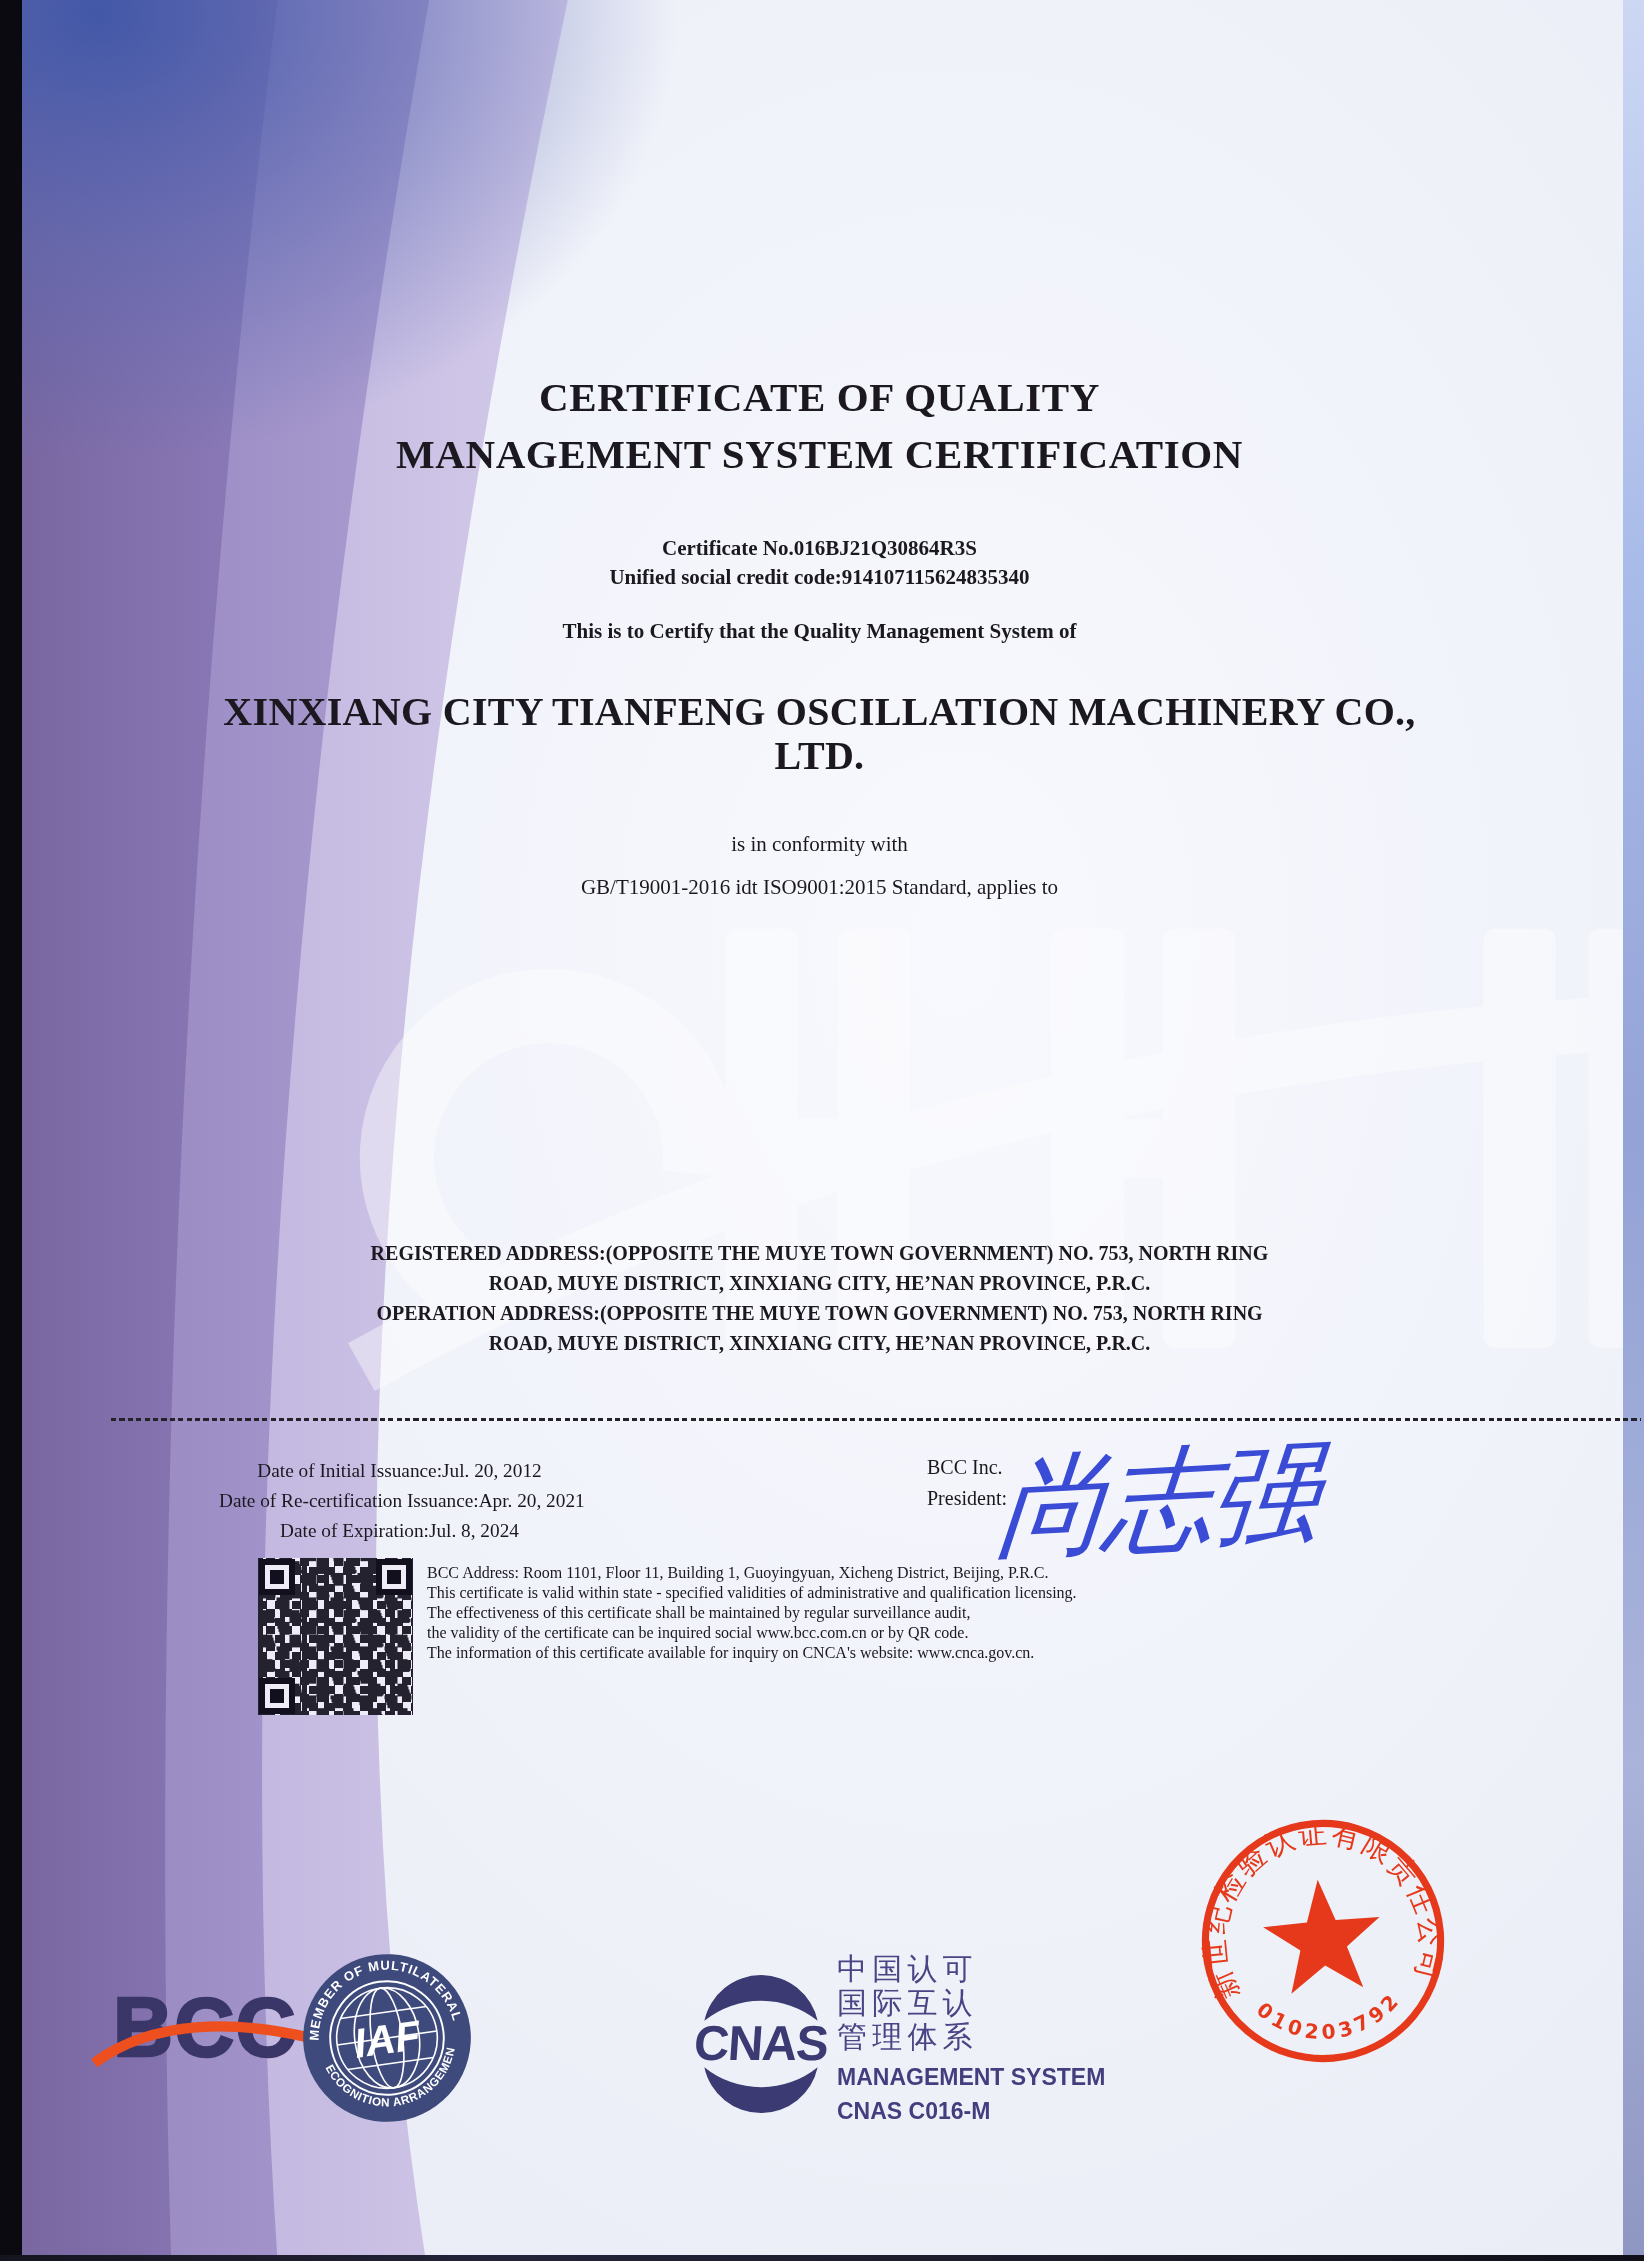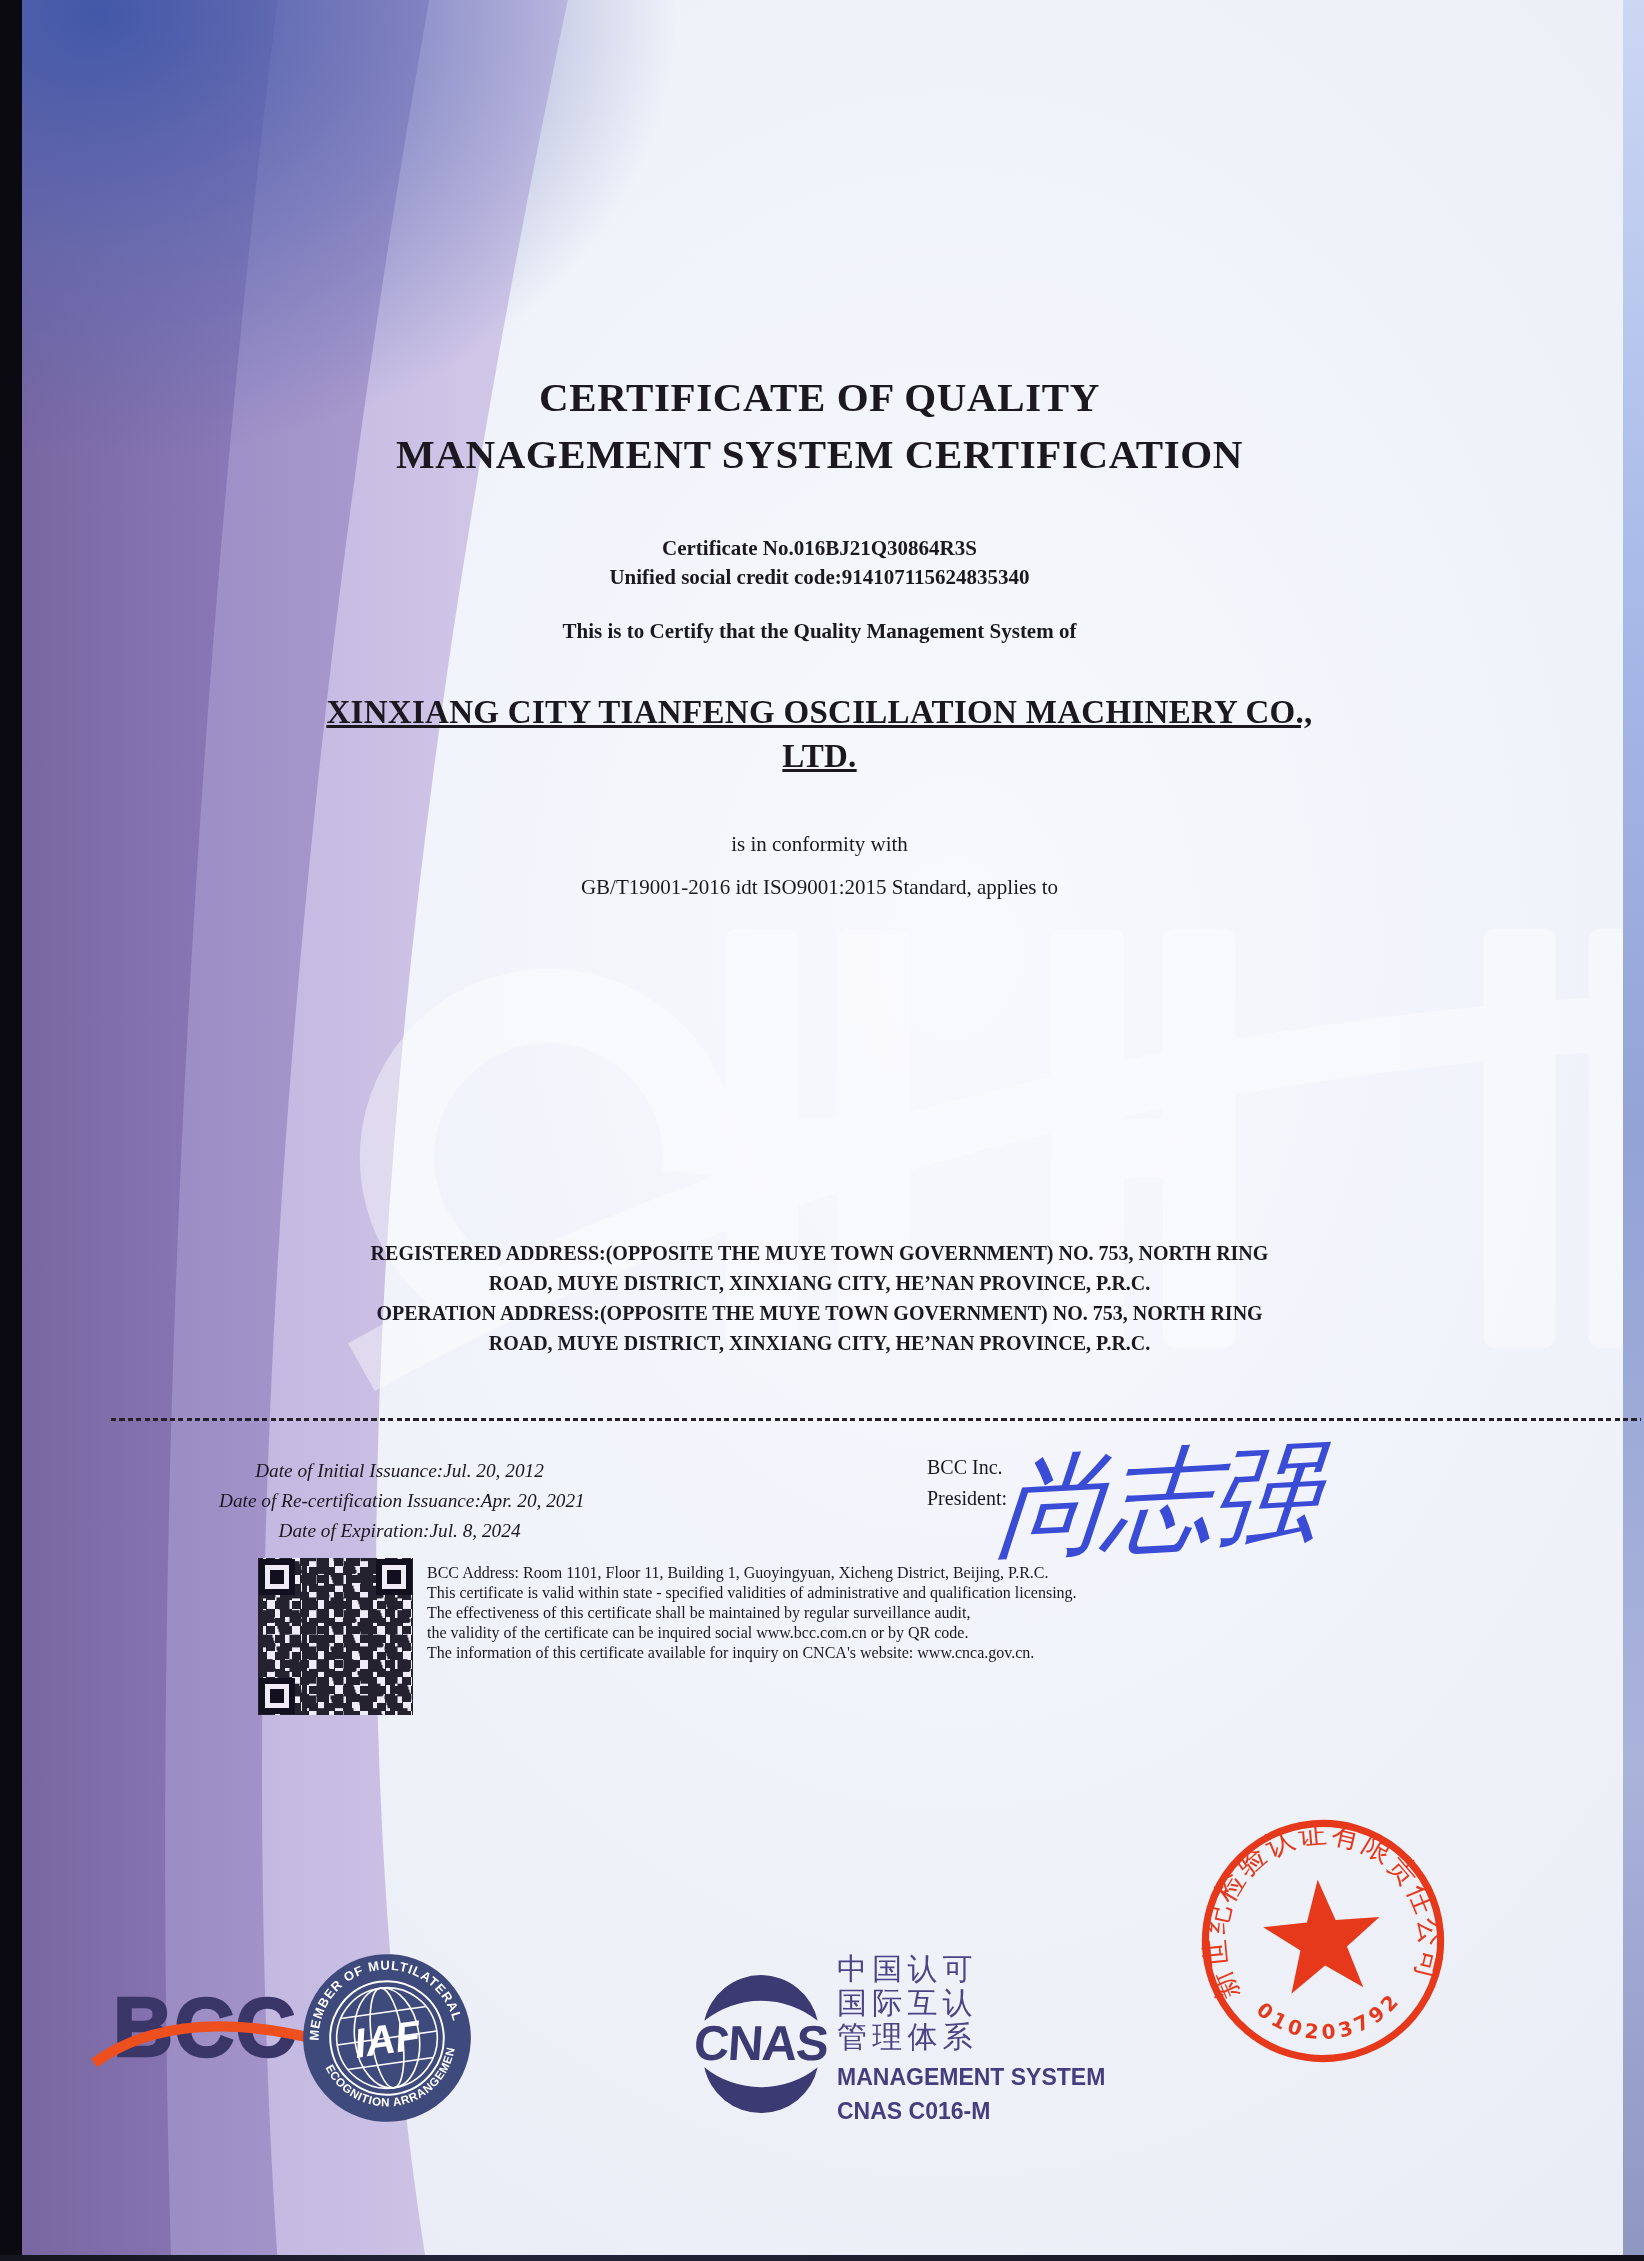--- a/index.html
+++ b/index.html
@@ -11,24 +11,24 @@
   .edge-l{position:absolute;left:0;top:0;width:22px;height:2261px;background:#0a0a10;}
   .edge-r{position:absolute;left:1623px;top:0;width:22px;height:2261px;
     background:linear-gradient(180deg,#ccd7f3 0%,#a9bbe9 25%,#93a3d6 50%,#aab3da 78%,#8e96c2 100%);}
   .edge-b{position:absolute;left:0;top:2255px;width:1645px;height:5.8px;
     background:linear-gradient(90deg,#15151f,#23233a 30%,#1a1a28 70%,#10101a);}
   .t{position:absolute;color:#1b1820;white-space:nowrap;}
   .c{text-align:center;}
   .title{font-weight:bold;font-size:41px;line-height:57px;letter-spacing:0.6px;}
   .meta{font-weight:bold;font-size:21px;line-height:30px;}
   .plain{font-size:21px;}
-  .company{font-weight:bold;font-size:33px;line-height:44px;letter-spacing:0.3px;text-decoration:underline;}
+  .company{font-weight:bold;font-size:40px;line-height:44px;letter-spacing:0.3px;}
   .scope{font-weight:bold;font-size:23px;}
   .addr{font-weight:bold;font-size:20px;line-height:30px;}
-  .dates{font-size:19.3px;line-height:30px;font-style:italic;}
+  .dates{font-size:19.3px;line-height:30px;}
   .issuer{font-size:20px;line-height:31px;}
   .fine{font-size:16px;line-height:20px;}
   .rule{position:absolute;left:111px;top:1418px;width:1530px;height:2.6px;
     background:repeating-linear-gradient(90deg,#25222a 0 5.2px,transparent 5.2px 8.4px);}
   .sig{position:absolute;left:998px;top:1424px;width:413px;
     font-family:"DejaVu Sans","Liberation Sans",sans-serif;
     font-size:111px;font-style:italic;color:#2b3ed2;letter-spacing:-5.2px;
     transform:rotate(-3deg) skewX(-8deg);opacity:.92;white-space:nowrap;}
   
   .qr{position:absolute;left:258px;top:1558px;width:155px;height:157px;background:#efecf7;}

